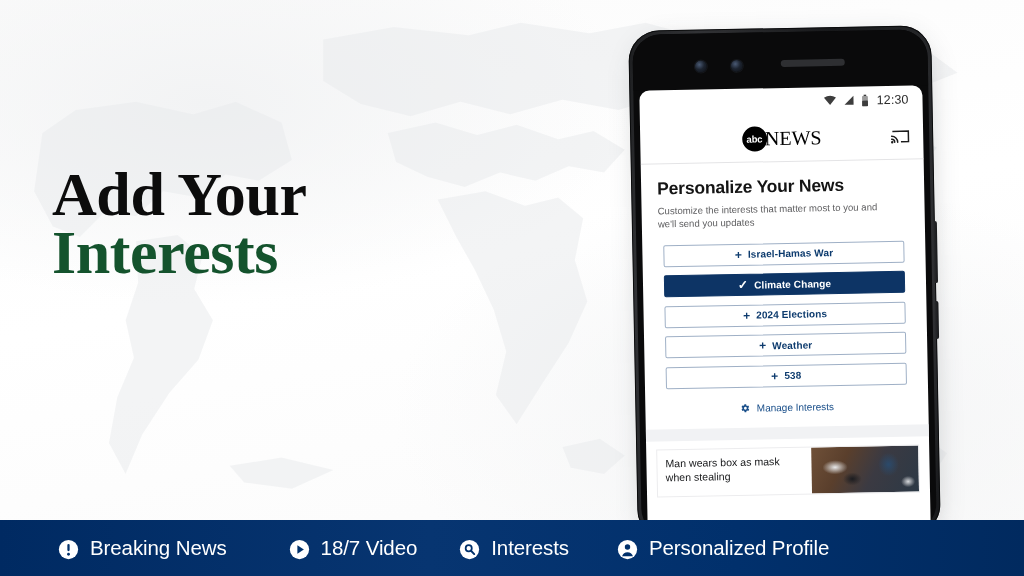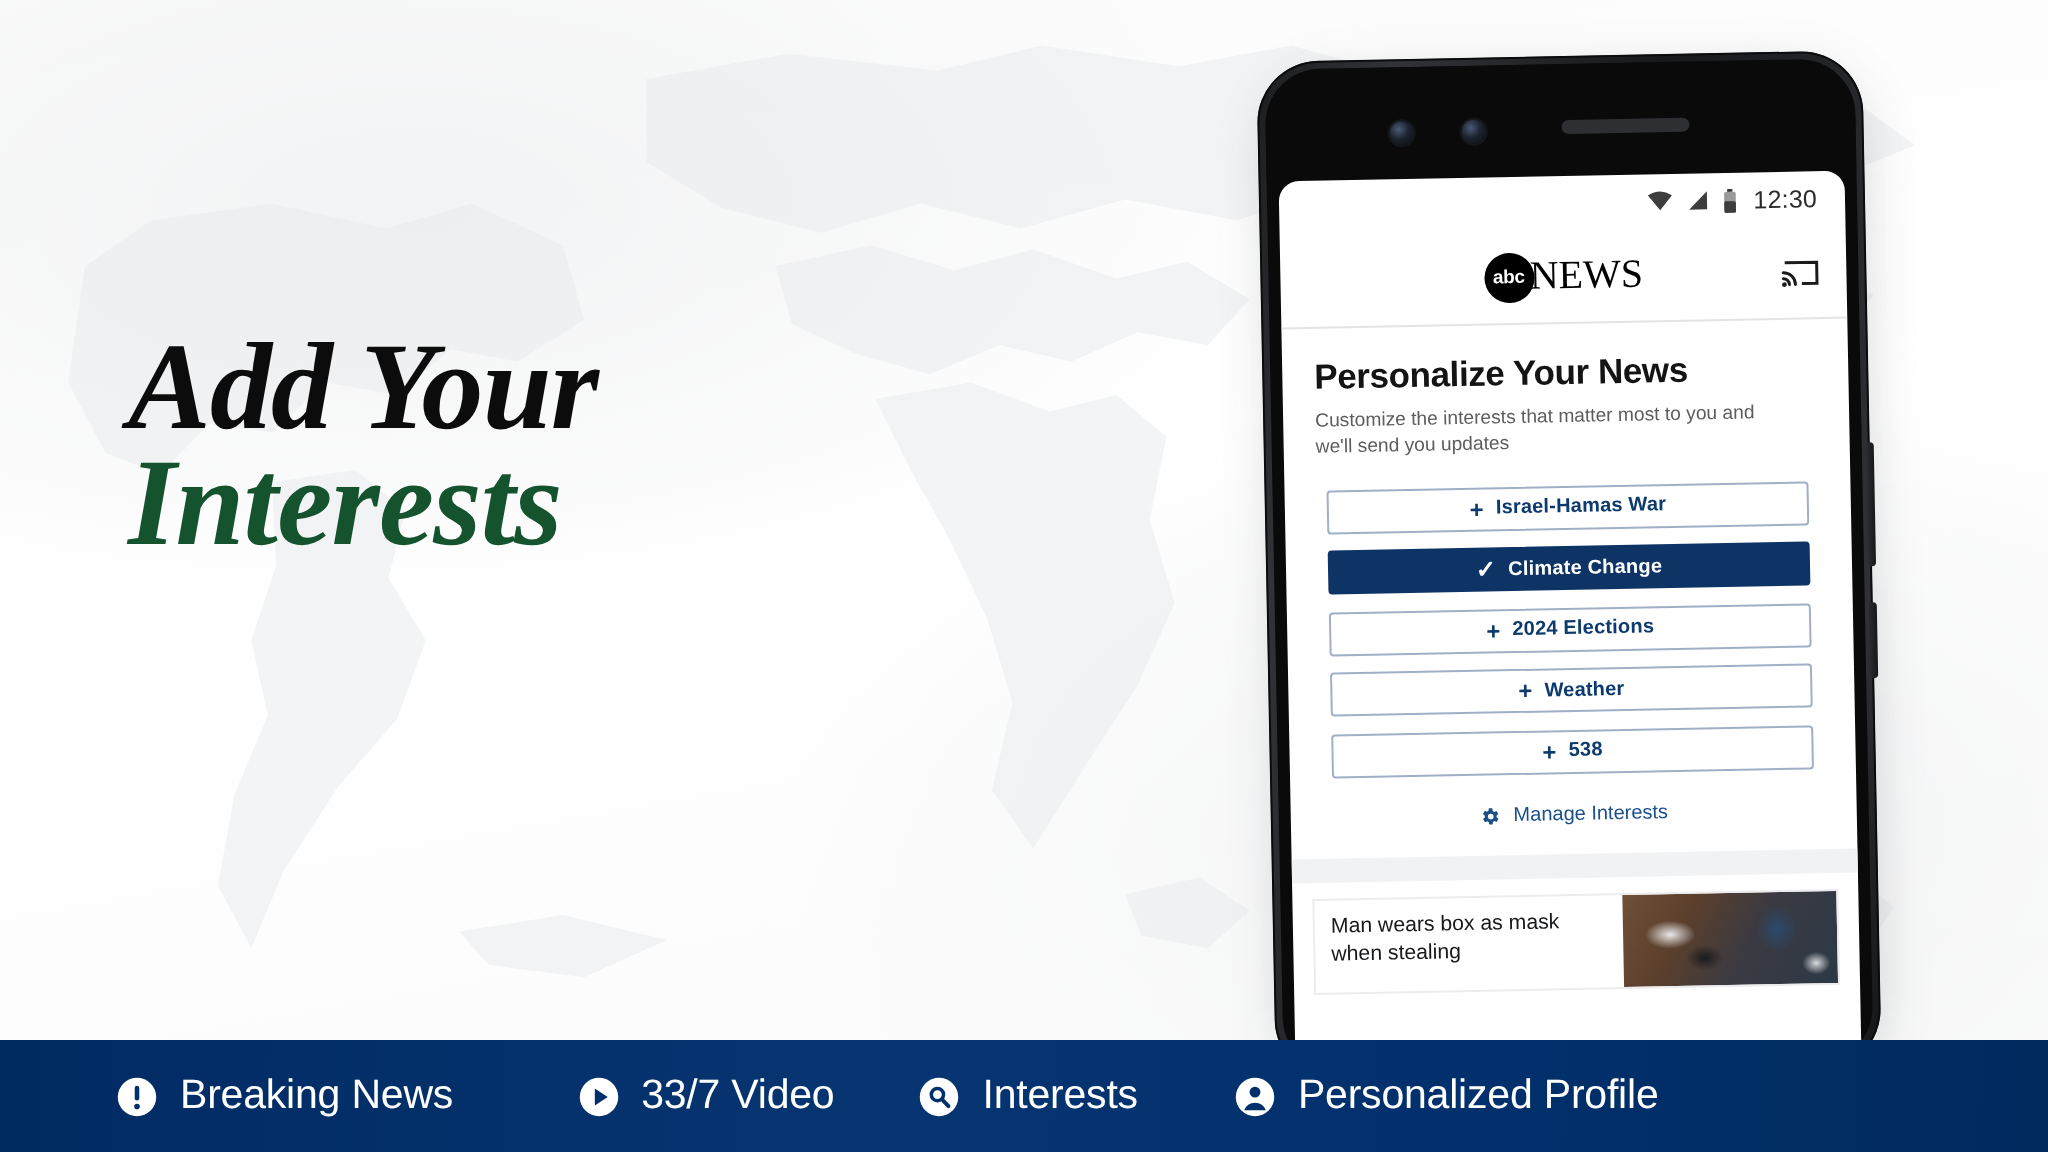--- a/index.html
+++ b/index.html
@@ -23,27 +23,26 @@
   .map-layer {
     position:absolute; left:-2%; top:-4%; width:104%; height:104%;
     opacity:.5;
   }
   .map-layer svg { width:100%; height:100%; display:block; }
   .map-layer path { fill:#e9ebed; }
 
   
   #headline {
     position:absolute;
-    left:64px; top:166px;
+    left:52px; top:166px;
     width:430px;
     font-family:"Liberation Serif", serif;
     font-weight:bold;
     line-height:.93;
     letter-spacing:-0.4px;
-    font-style:italic;
   }
   #headline .ln {
     display:block;
     font-size:62px;
     color:#0c0c0c;
   }
   #headline .ln.accent { color:#14532d; }
 
   
   #phone {
@@ -231,21 +230,21 @@
     display:flex; align-items:center;
     z-index:20;
   }
   #bottombar .items {
     display:flex; align-items:center;
     width:100%;
     padding:0 46px 0 58px;
     gap:0;
   }
   .bi {
-    display:flex; align-items:center; gap:11px;
+    display:flex; align-items:flex-end; gap:11px;
     color:#fff;
     cursor:pointer;
     white-space:nowrap;
   }
   .bi .lbl { font-size:20.5px; font-weight:400; letter-spacing:-.1px; }
   .bi .ic { width:21px; height:21px; flex:none; display:block; }
   .sp1 { width:62px; } .sp2 { width:42px; } .sp3 { width:48px; }
 </style>
 </head>
 <body>
@@ -393,21 +392,21 @@
 
       <span class="sp1"></span>
 
       <div class="bi">
         <span class="ic">
           <svg viewBox="0 0 24 24" width="21" height="21">
             <circle cx="12" cy="12" r="11" fill="#ffffff"></circle>
             <path d="M9.6 7.2 L17 12 L9.6 16.8 Z" fill="#00306b"></path>
           </svg>
         </span>
-        <span class="lbl">33/7 Video</span>
+        <span class="lbl">18/7 Video</span>
       </div>
 
       <span class="sp2"></span>
 
       <div class="bi">
         <span class="ic">
           <svg viewBox="0 0 24 24" width="21" height="21">
             <circle cx="12" cy="12" r="11" fill="#ffffff"></circle>
             <circle cx="11.1" cy="10.6" r="3.5" fill="none" stroke="#00306b" stroke-width="2"></circle>
             <path d="M13.7 13.4 L17.4 17.2" stroke="#00306b" stroke-width="2.2" stroke-linecap="round"></path>

